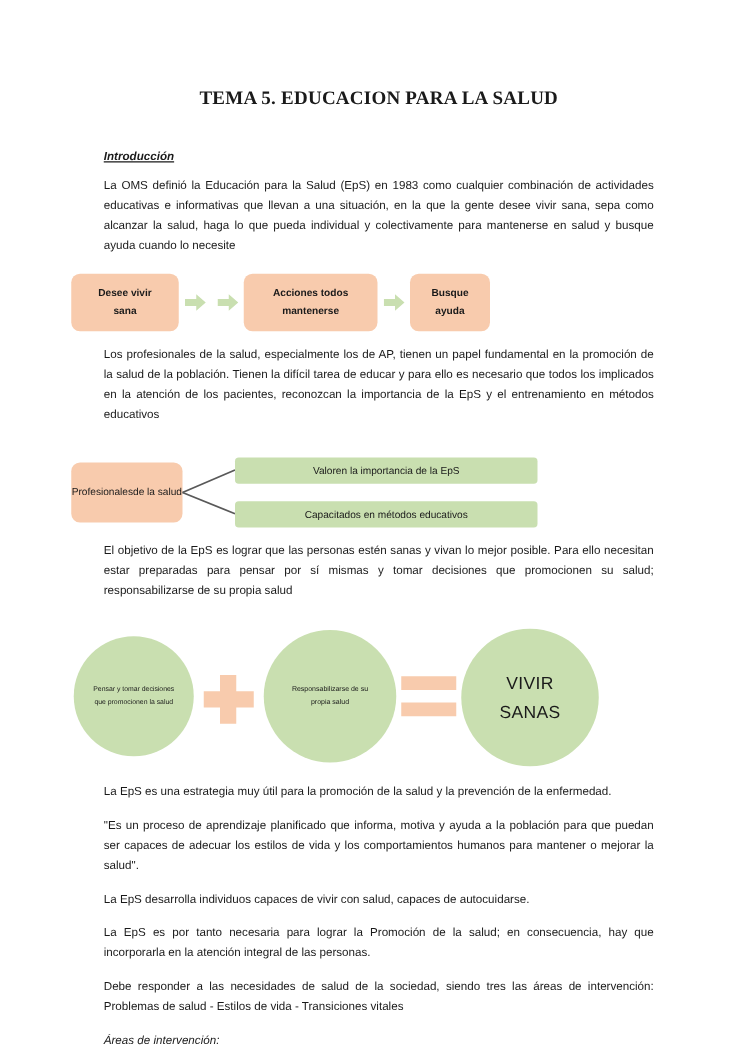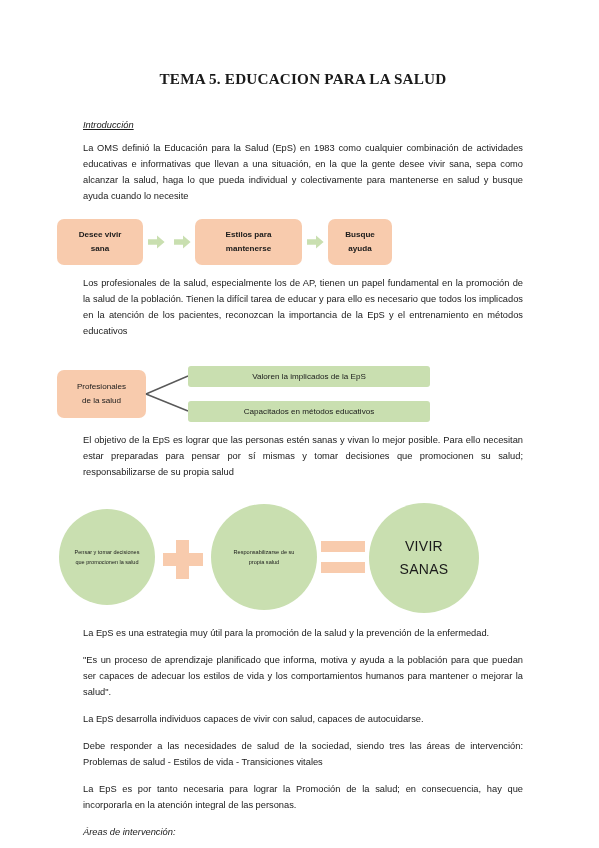--- a/index.html
+++ b/index.html
@@ -38,20 +38,21 @@
     padding-top: 70px;
   }
 
   
   .section-heading {
     font-size: 9.3px;
     font-style: italic;
     text-decoration: underline;
     margin: 0;
     padding-top: 32px;
+    font-weight: bold;
   }
   .para {
     font-size: 9.3px;
     line-height: 1.72;
     text-align: justify;
     margin: 0;
     padding-top: 11px;
   }
   .para.italic { font-style: italic; }
 
@@ -96,21 +97,21 @@
   }
   .fork-src {
     position: absolute;
     left: 0;
     top: 4px;
     width: 89px;
     height: 48px;
     background: #f8cbad;
     border-radius: 7px;
     display: flex;
-    flex-direction: column;
+    flex-direction: row;
     align-items: center;
     justify-content: center;
     font-size: 8.1px;
     line-height: 1.8;
     text-align: center;
   }
   .fork-lines {
     position: absolute;
     left: 88px;
     top: 0;
@@ -232,21 +233,21 @@
       </div>
 
 
       <div class="flow-arrow">
         <svg width="17" height="14" viewBox="0 0 17 14" aria-hidden="true">
           <path d="M0 4.2 H9 V0.4 L16.6 7 L9 13.6 V9.8 H0 Z" fill="#c9dfb0"></path>
         </svg>
       </div>
 
       <div class="flow-box b3">
-        <div>Estilos para</div>
+        <div>Acciones todos</div>
         <div>mantenerse</div>
       </div>
 
       <div class="flow-arrow">
         <svg width="17" height="14" viewBox="0 0 17 14" aria-hidden="true">
           <path d="M0 4.2 H9 V0.4 L16.6 7 L9 13.6 V9.8 H0 Z" fill="#c9dfb0"></path>
         </svg>
       </div>
 
       <div class="flow-box b4">
@@ -263,21 +264,21 @@
       <div class="fork-src">
         <div>Profesionales</div>
         <div>de la salud</div>
       </div>
 
       <svg class="fork-lines" viewBox="0 0 44 56">
         <line x1="1" y1="28" x2="43" y2="10" stroke="#595959" stroke-width="1.4"></line>
         <line x1="1" y1="28" x2="43" y2="45" stroke="#595959" stroke-width="1.4"></line>
       </svg>
 
-      <div class="fork-dst d1">Valoren la implicados de la EpS</div>
+      <div class="fork-dst d1">Valoren la importancia de la EpS</div>
 
       <div class="fork-dst d2">Capacitados en métodos educativos</div>
 
     </div>
 
     <p class="para">El objetivo de la EpS es lograr que las personas estén sanas y vivan lo mejor posible. Para ello necesitan estar preparadas para pensar por sí mismas y tomar decisiones que promocionen su salud; responsabilizarse de su propia salud</p>
 
     <div class="circles">
 
       <div class="circ c1">
@@ -306,20 +307,20 @@
       </div>
 
     </div>
 
     <p class="para">La EpS es una estrategia muy útil para la promoción de la salud y la prevención de la enfermedad.</p>
 
     <p class="para">"Es un proceso de aprendizaje planificado que informa, motiva y ayuda a la población para que puedan ser capaces de adecuar los estilos de vida y los comportamientos humanos para mantener o mejorar la salud".</p>
 
     <p class="para">La EpS desarrolla individuos capaces de vivir con salud, capaces de autocuidarse.</p>
 
+    <p class="para">La EpS es por tanto necesaria para lograr la Promoción de la salud; en consecuencia, hay que incorporarla en la atención integral de las personas.</p>
+
     <p class="para">Debe responder a las necesidades de salud de la sociedad, siendo tres las áreas de intervención: Problemas de salud - Estilos de vida - Transiciones vitales</p>
-
-    <p class="para">La EpS es por tanto necesaria para lograr la Promoción de la salud; en consecuencia, hay que incorporarla en la atención integral de las personas.</p>
 
     <p class="para italic">Áreas de intervención:</p>
 
   </div>
 </div>
 
 </body></html>

